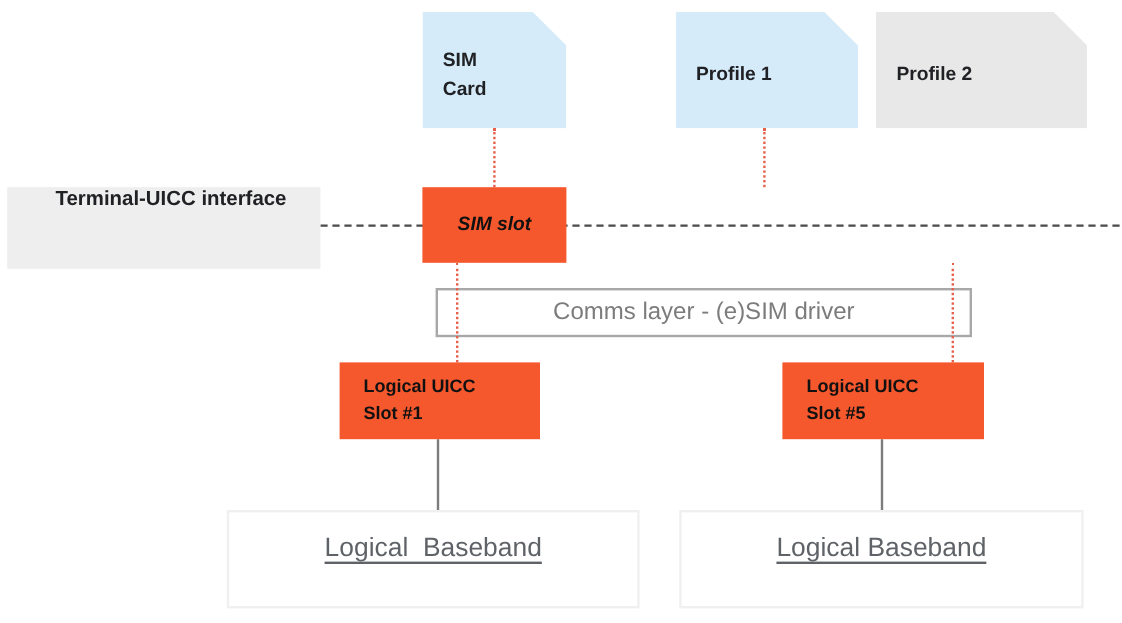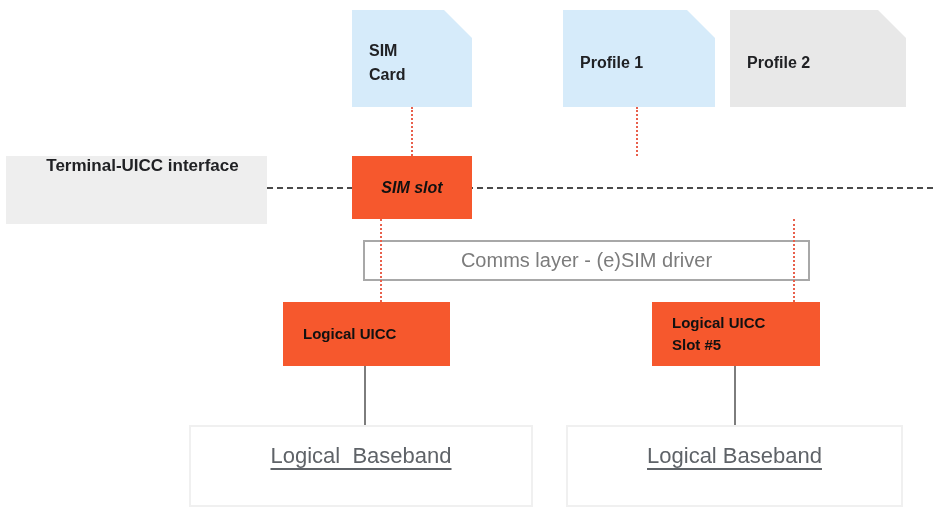--- a/index.html
+++ b/index.html
@@ -143,20 +143,21 @@
     <span>SIM slot</span>
   </div>
 
 
   <div class="node comms">
     <span>Comms layer - (e)SIM driver</span>
   </div>
 
   <div class="node uicc uicc-1">
     <div>Logical UICC</div>
+    <div>Slot #1</div>
   </div>
 
   <div class="node uicc uicc-2">
     <div>Logical UICC</div>
     <div>Slot #5</div>
   </div>
 
   <div class="node baseband bb-left">
     <span class="bb-label">Logical  Baseband</span>
   </div>

